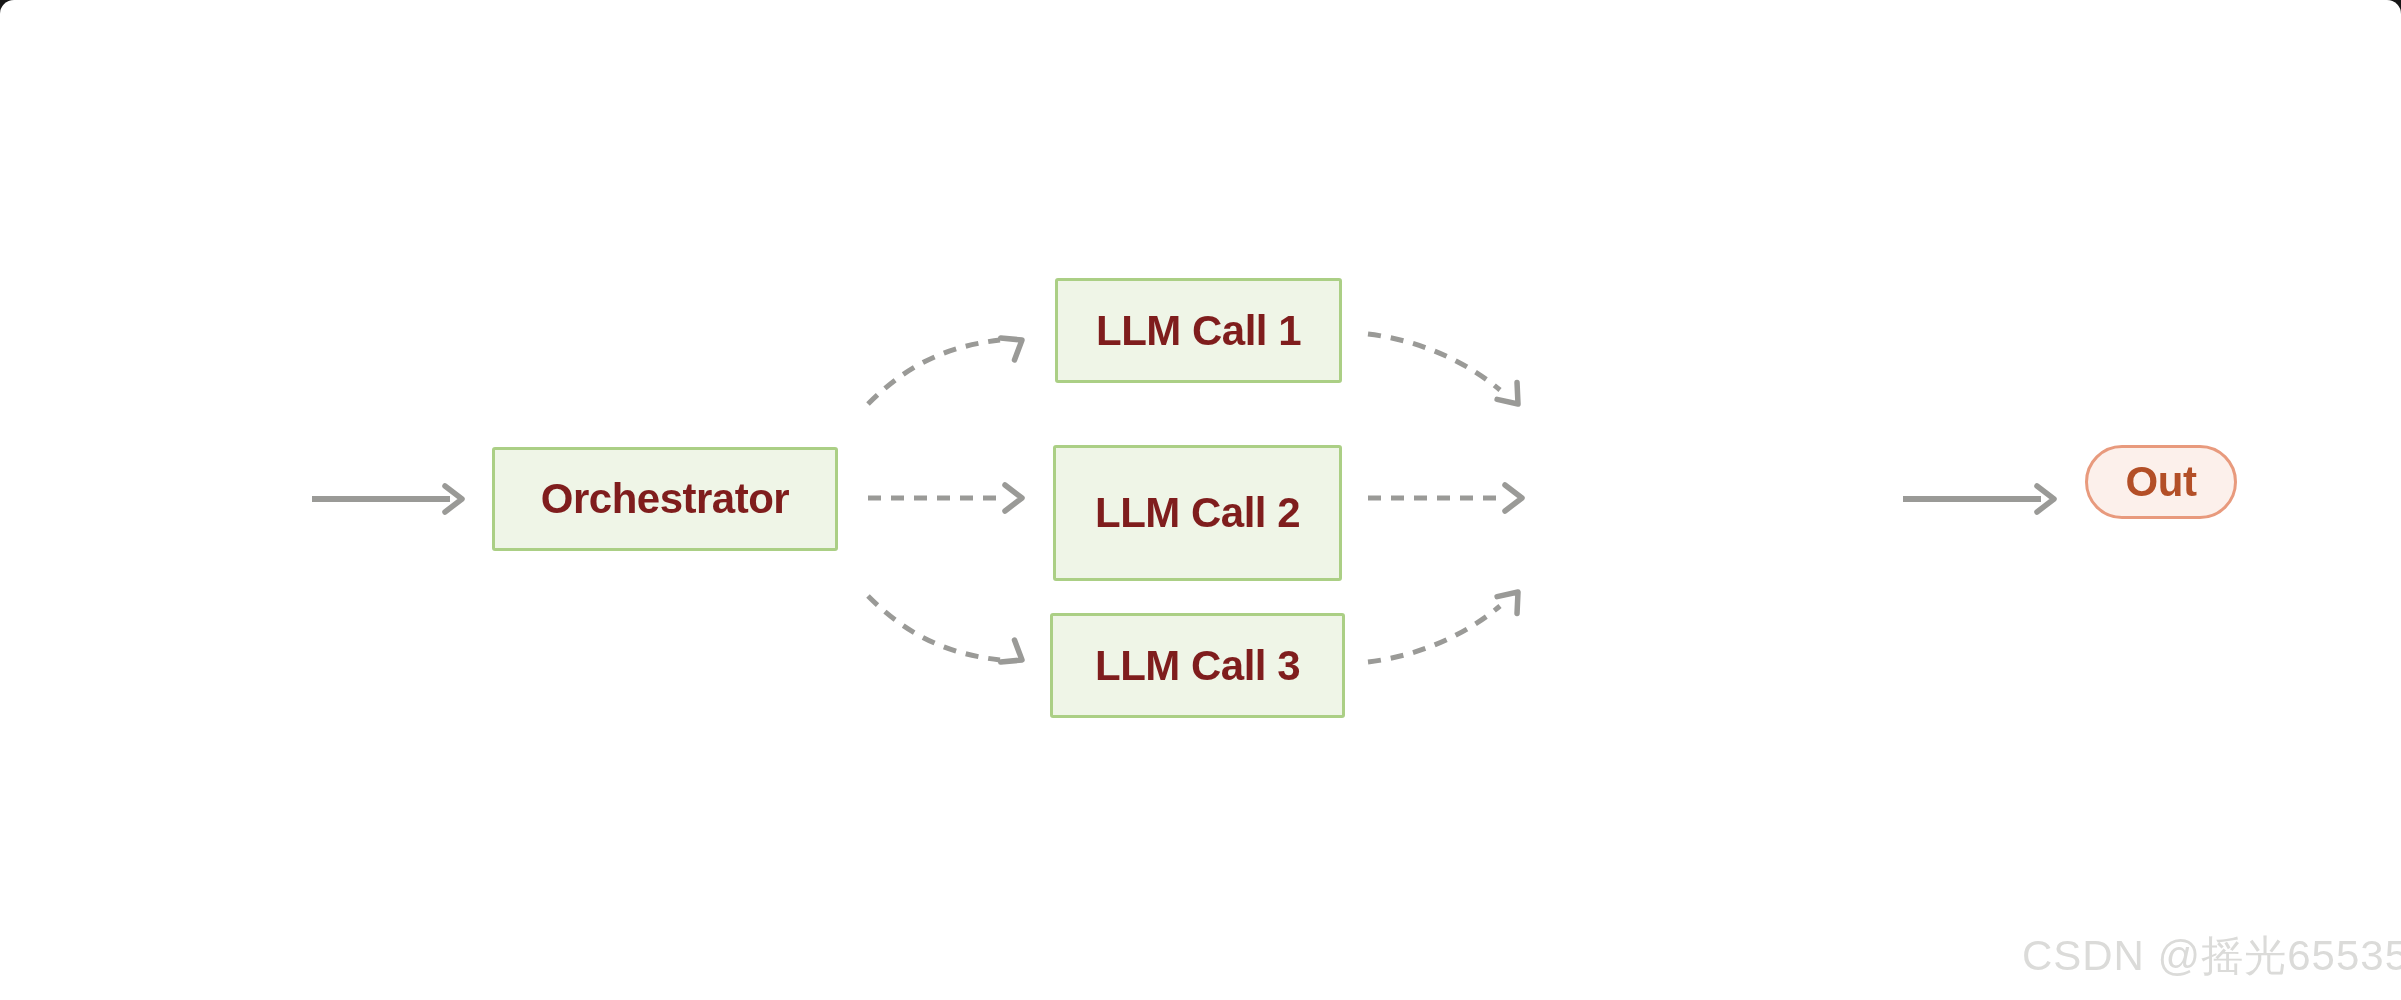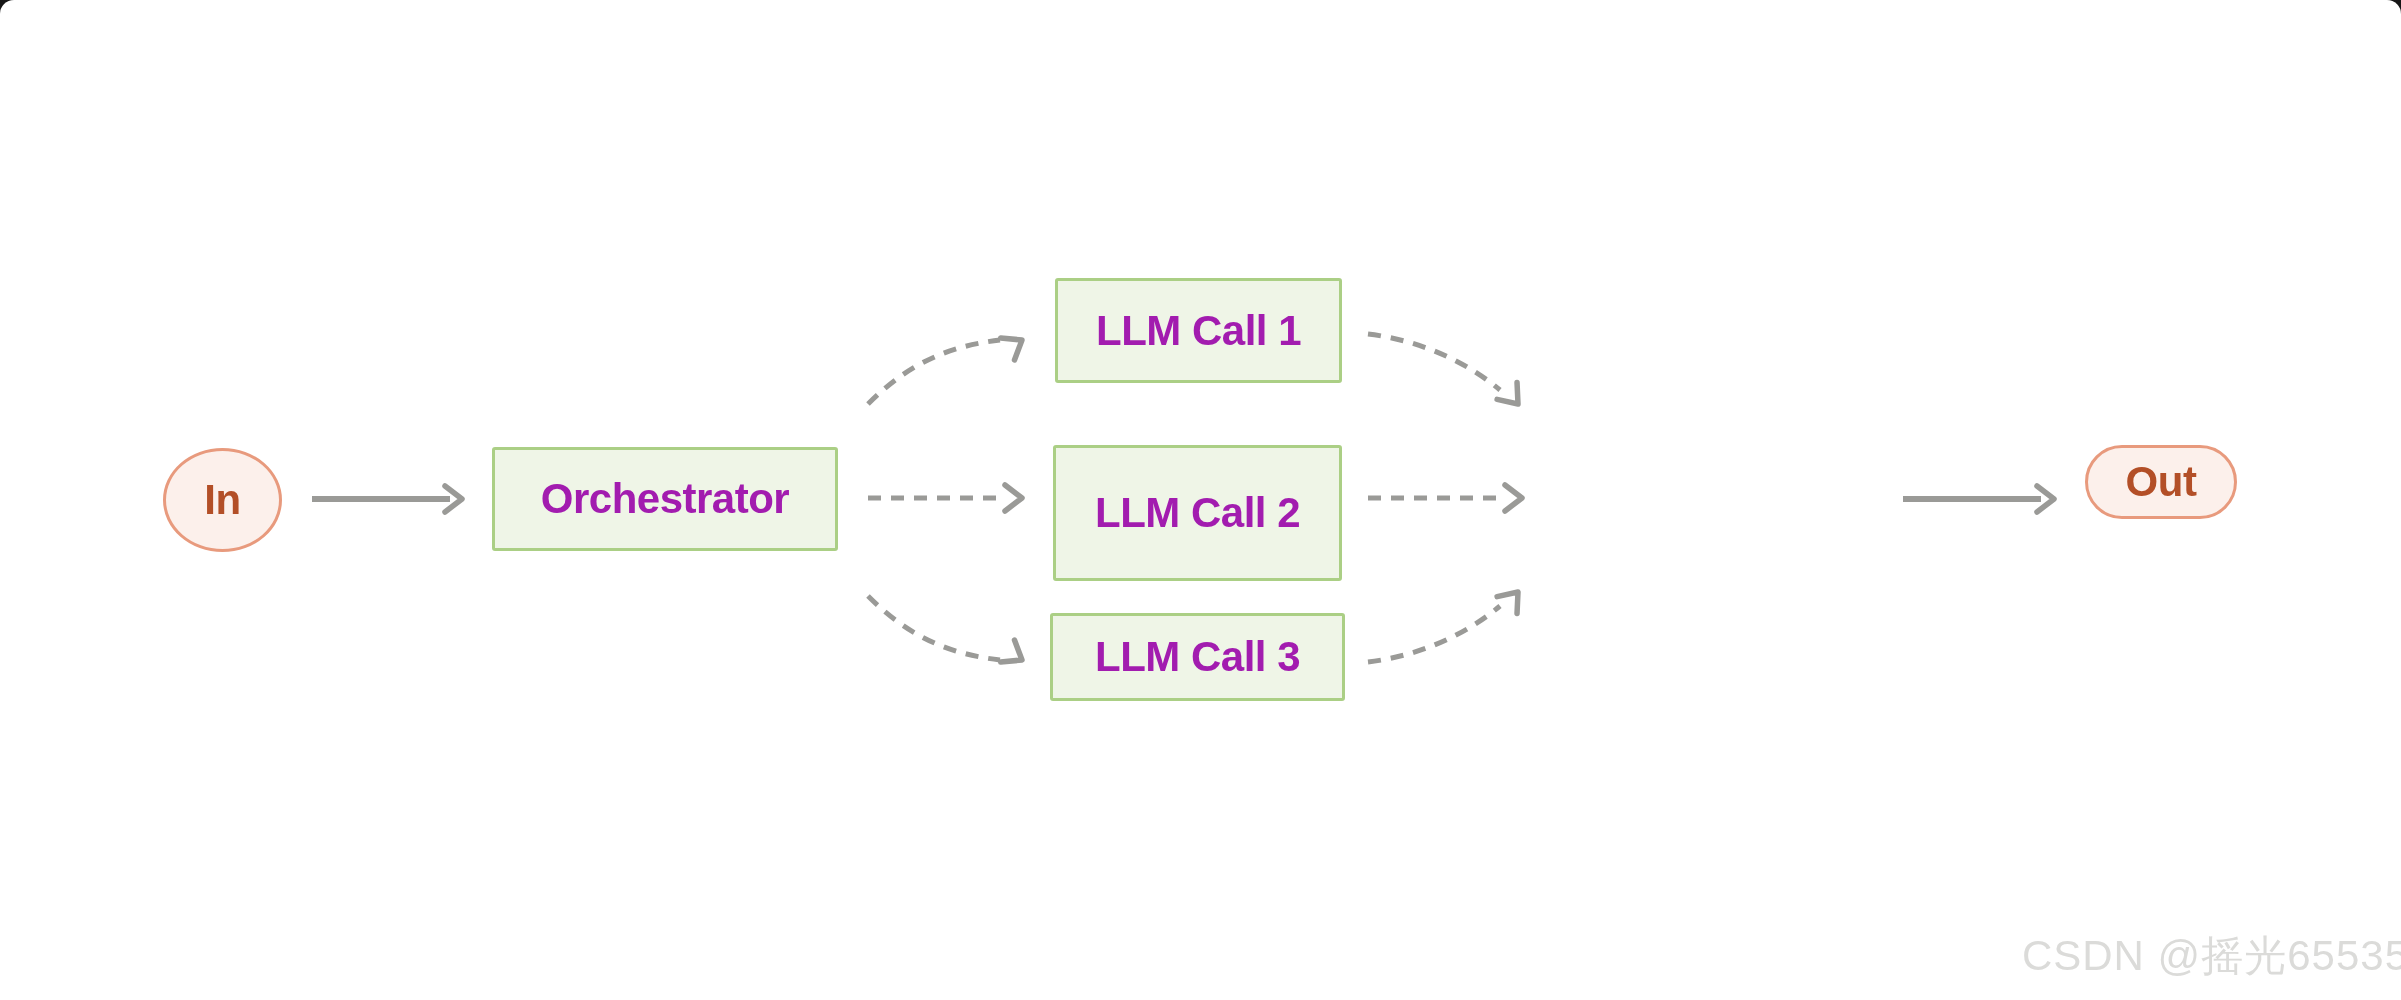--- a/index.html
+++ b/index.html
@@ -14,21 +14,21 @@
   .arrow-layer{position:absolute;left:0;top:0;width:2401px;height:1000px;}
   .s{stroke:#9a9a97;stroke-width:6;fill:none;stroke-linecap:butt;}
   .d{stroke:#9a9a97;stroke-width:5;fill:none;stroke-dasharray:13 10;stroke-linecap:butt;}
   .c{fill:none;stroke:#9a9a97;stroke-width:5.5;stroke-linecap:round;stroke-linejoin:round;}
   .node{
     position:absolute;display:flex;align-items:center;justify-content:center;
     box-sizing:border-box;font-weight:bold;font-size:42px;letter-spacing:-0.5px;
     white-space:nowrap;
   }
   .box{
-    background:#eff5e7;border:3px solid #abcf85;color:#a21caf;border-radius:3px;
+    background:#eff5e7;border:3px solid #abcf85;color:#7f1d1d;border-radius:3px;
   }
   .terminal{
     background:#fcf0eb;border:3px solid #e89a7d;color:#b34f27;
   }
   .watermark{
     position:absolute;right:-8px;bottom:16px;
     font-size:42px;letter-spacing:1px;color:#dbdbd9;
     text-shadow:1px 1px 0 #ffffff;
     white-space:nowrap;
   }
@@ -74,28 +74,27 @@
       <path class="d" d="M 1368 662 C 1418 656 1464 636 1500 606"></path>
       <path class="c" d="M -17 -13 L 0 0 L -17 13" transform="translate(1518,592) rotate(-50)"></path>
     </g>
 
     <g>
       <path class="s" d="M 1903 499 L 2041 499"></path>
       <path class="c" d="M -17 -13 L 0 0 L -17 13" transform="translate(2054,499)"></path>
     </g>
   </svg>
 
-  <div class="node terminal" style="left:163px;top:448px;width:119px;height:104px;border-radius:50%;">In</div>
 
   <div class="node box" style="left:492px;top:447px;width:346px;height:104px;">Orchestrator</div>
 
   <div class="node box" style="left:1055px;top:278px;width:287px;height:105px;">LLM Call 1</div>
 
   <div class="node box" style="left:1053px;top:445px;width:289px;height:136px;">LLM Call 2</div>
 
-  <div class="node box" style="left:1050px;top:613px;width:295px;height:88px;">LLM Call 3</div>
+  <div class="node box" style="left:1050px;top:613px;width:295px;height:105px;">LLM Call 3</div>
 
 
   <div class="node terminal" style="left:2085px;top:445px;width:152px;height:74px;border-radius:54px;">Out</div>
 
   <div class="watermark">CSDN @摇光65535</div>
 
 </div>
 
 </body></html>

